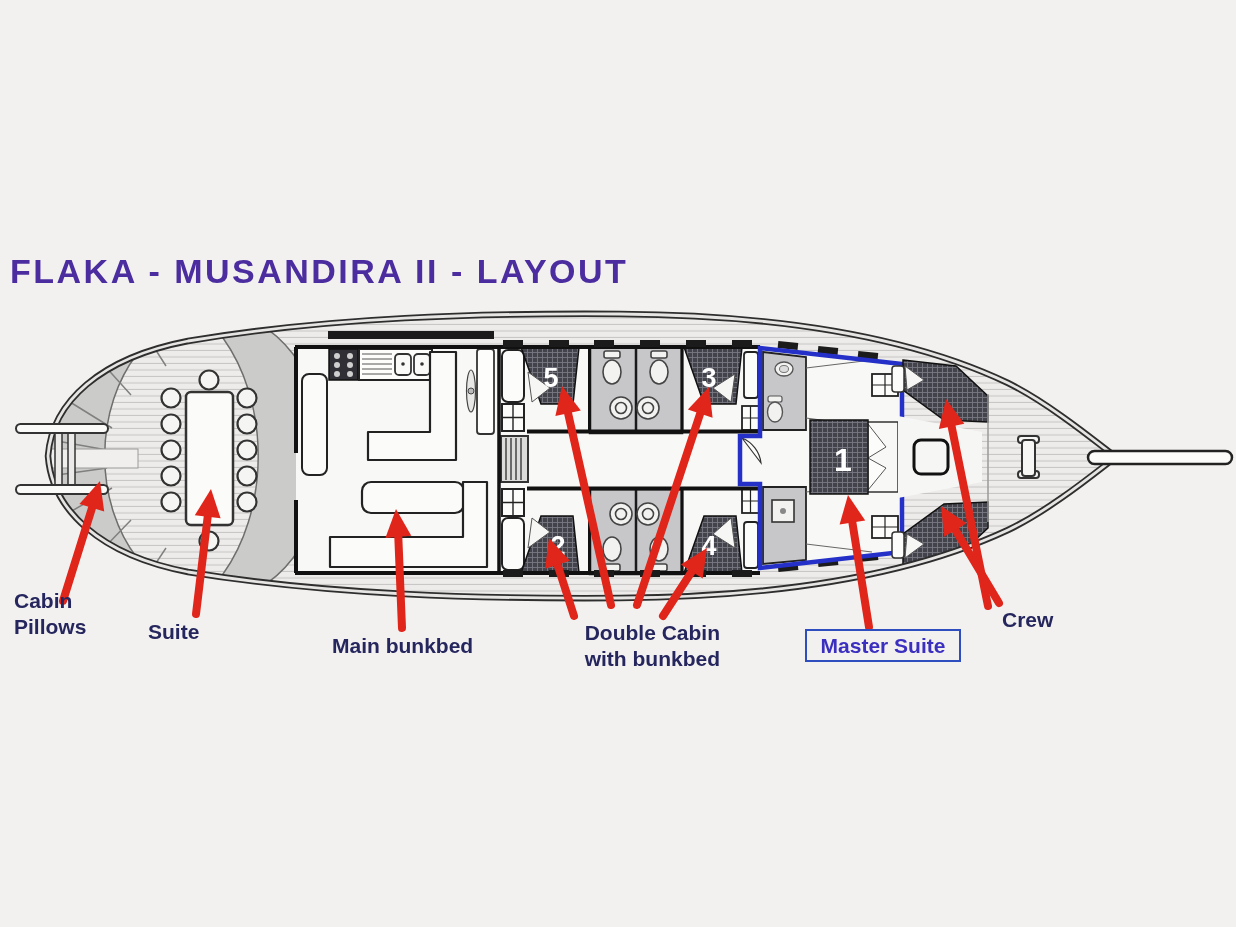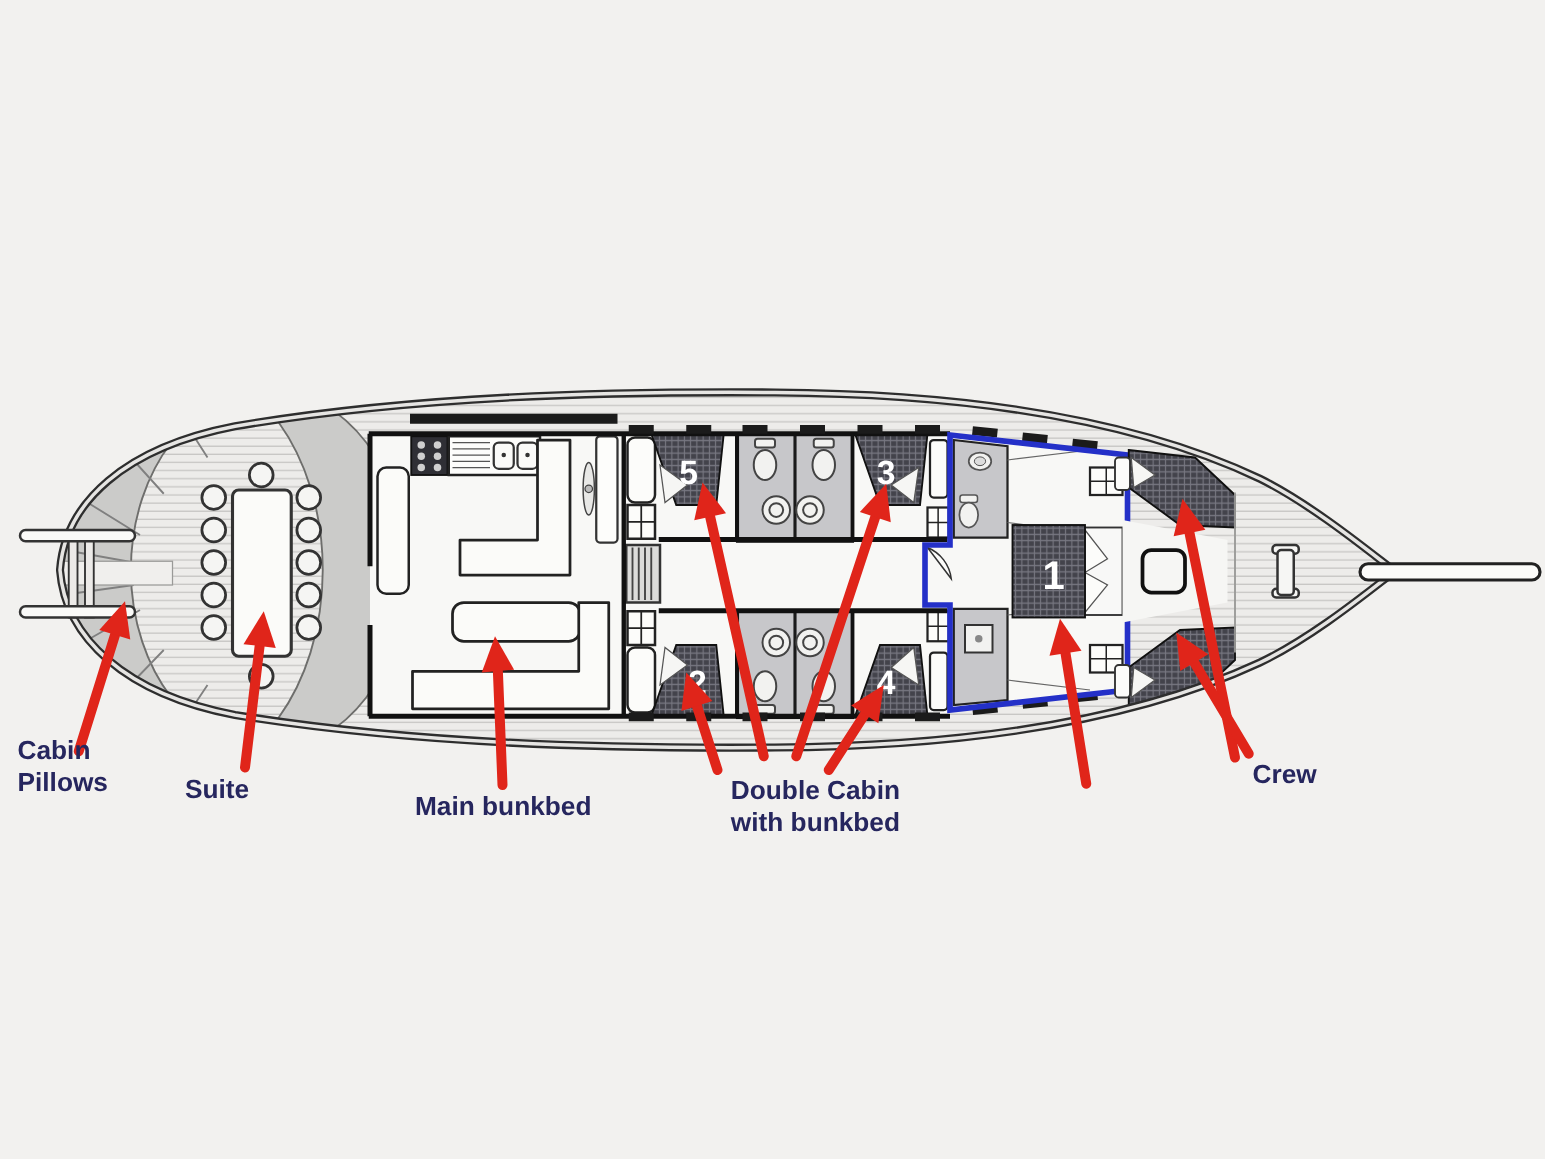--- a/index.html
+++ b/index.html
@@ -303,31 +303,35 @@
           <line x1="988" y1="606" x2="951.6" y2="426.4"></line>
           <polygon stroke="none" points="946,399 964.3,423.8 938.9,429"></polygon>
         </g>
       <g>
           <line x1="999" y1="603" x2="955.4" y2="530"></line>
           <polygon stroke="none" points="941,506 966.6,523.3 944.2,536.7"></polygon>
         </g>
     </g>
   </svg>
 
+  <div class="title">FLAKA - MUSANDIRA II - LAYOUT</div>
 
   <div class="lbl" style="left:14px;top:588px;">
     <div>Cabin</div>
     <div>Pillows</div>
   </div>
 
   <div class="lbl" style="left:148px;top:619px;">Suite</div>
 
   <div class="lbl" style="left:332px;top:633px;">Main bunkbed</div>
 
   <div class="lbl center" style="left:545px;top:620px;width:175px;">
     <div>Double Cabin</div>
     <div>with bunkbed</div>
   </div>
 
+  <div class="master-box">
+    <span>Master Suite</span>
+  </div>
 
   <div class="lbl" style="left:1002px;top:607px;">Crew</div>
 
 </div>
 
 </body></html>

